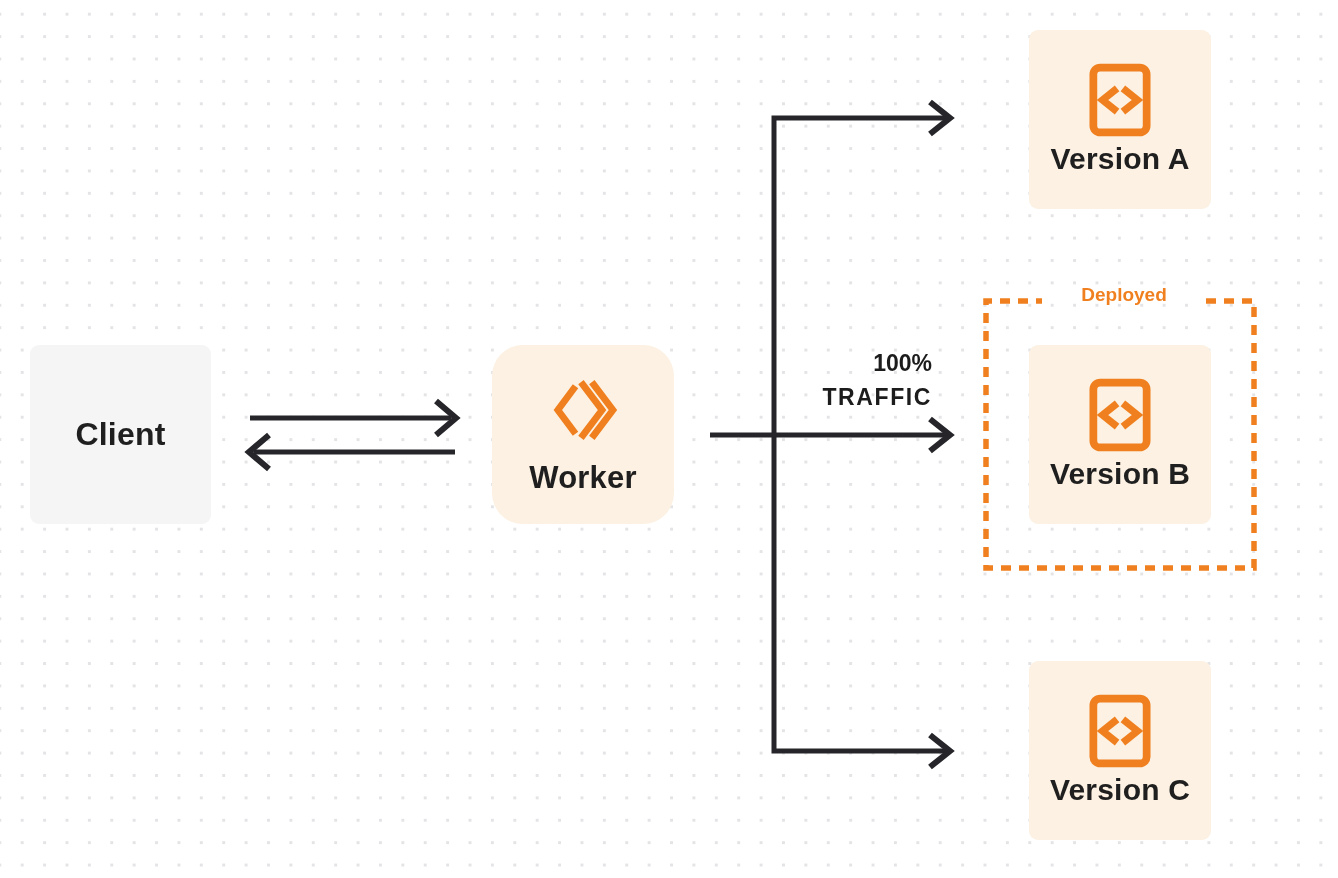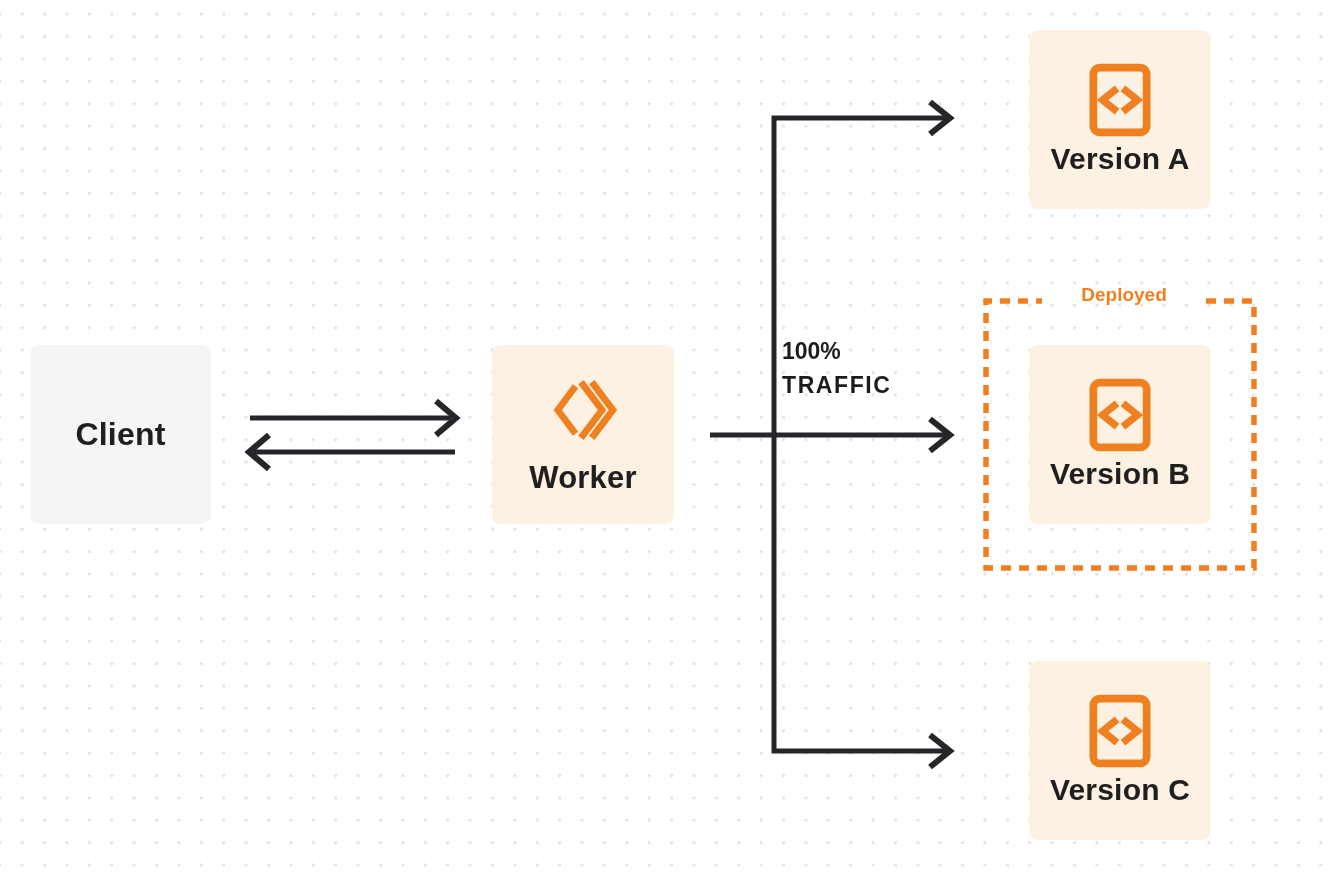--- a/index.html
+++ b/index.html
@@ -44,20 +44,21 @@
     width: 181px; height: 179px;
     background: #f5f5f6;
   }
   .client-node .node-label { font-size: 32px; }
 
   .worker-node {
     left: 492px; top: 345px;
     width: 182px; height: 179px;
     background: #fcf1e2;
     gap: 14px;
+    border-radius: 31px;
   }
   .worker-node .node-label { font-size: 31px; }
 
   .version-node {
     left: 1029px;
     width: 182px; height: 179px;
     background: #fcf1e2;
     gap: 5px;
   }
   .version-node .node-label { font-size: 30px; }
@@ -71,23 +72,23 @@
     width: 168px;
     text-align: center;
     font-size: 19px;
     font-weight: 700;
     color: #f0801f;
     white-space: nowrap;
   }
 
   .traffic-label {
     position: absolute;
-    left: 782px; top: 340px;
+    left: 782px; top: 352px;
     width: 150px;
-    text-align: left;
+    text-align: right;
     color: #1c1c1c;
     font-weight: 700;
   }
   .traffic-line1 { font-size: 23px; line-height: 1; }
   .traffic-line2 { font-size: 23px; line-height: 1; margin-top: 11px; letter-spacing: 1.6px; }
 
   .logo-svg { display: block; }
 </style>
 </head>
 <body>

